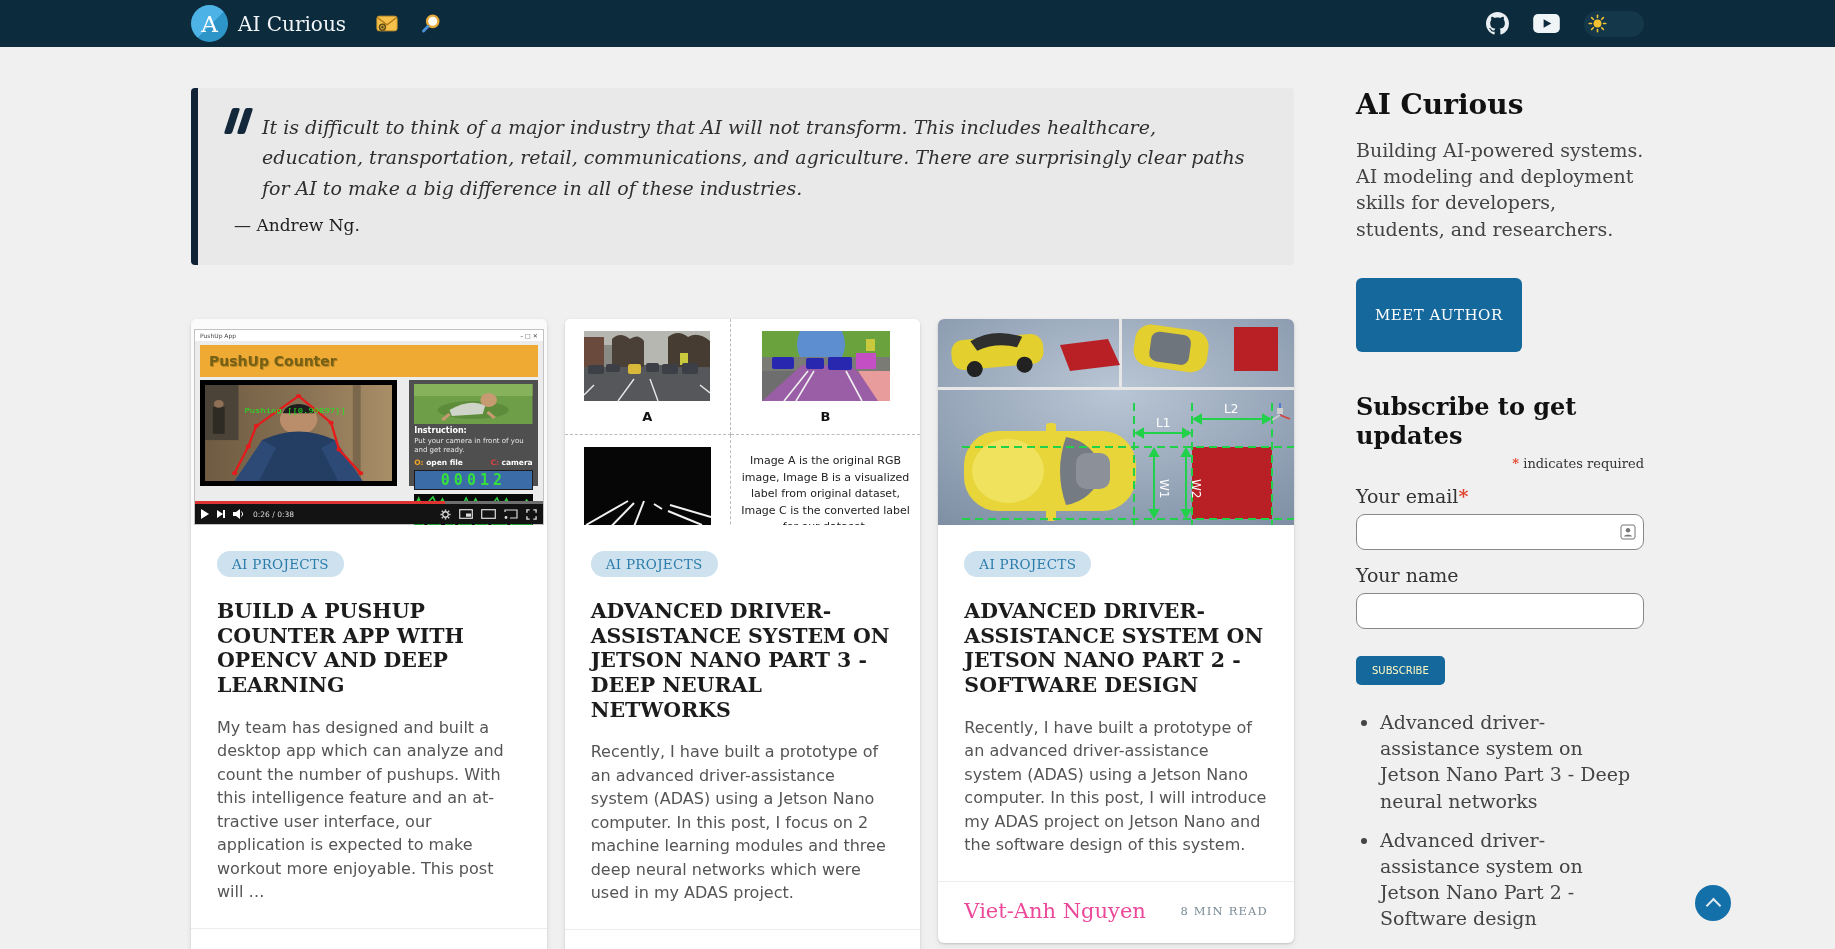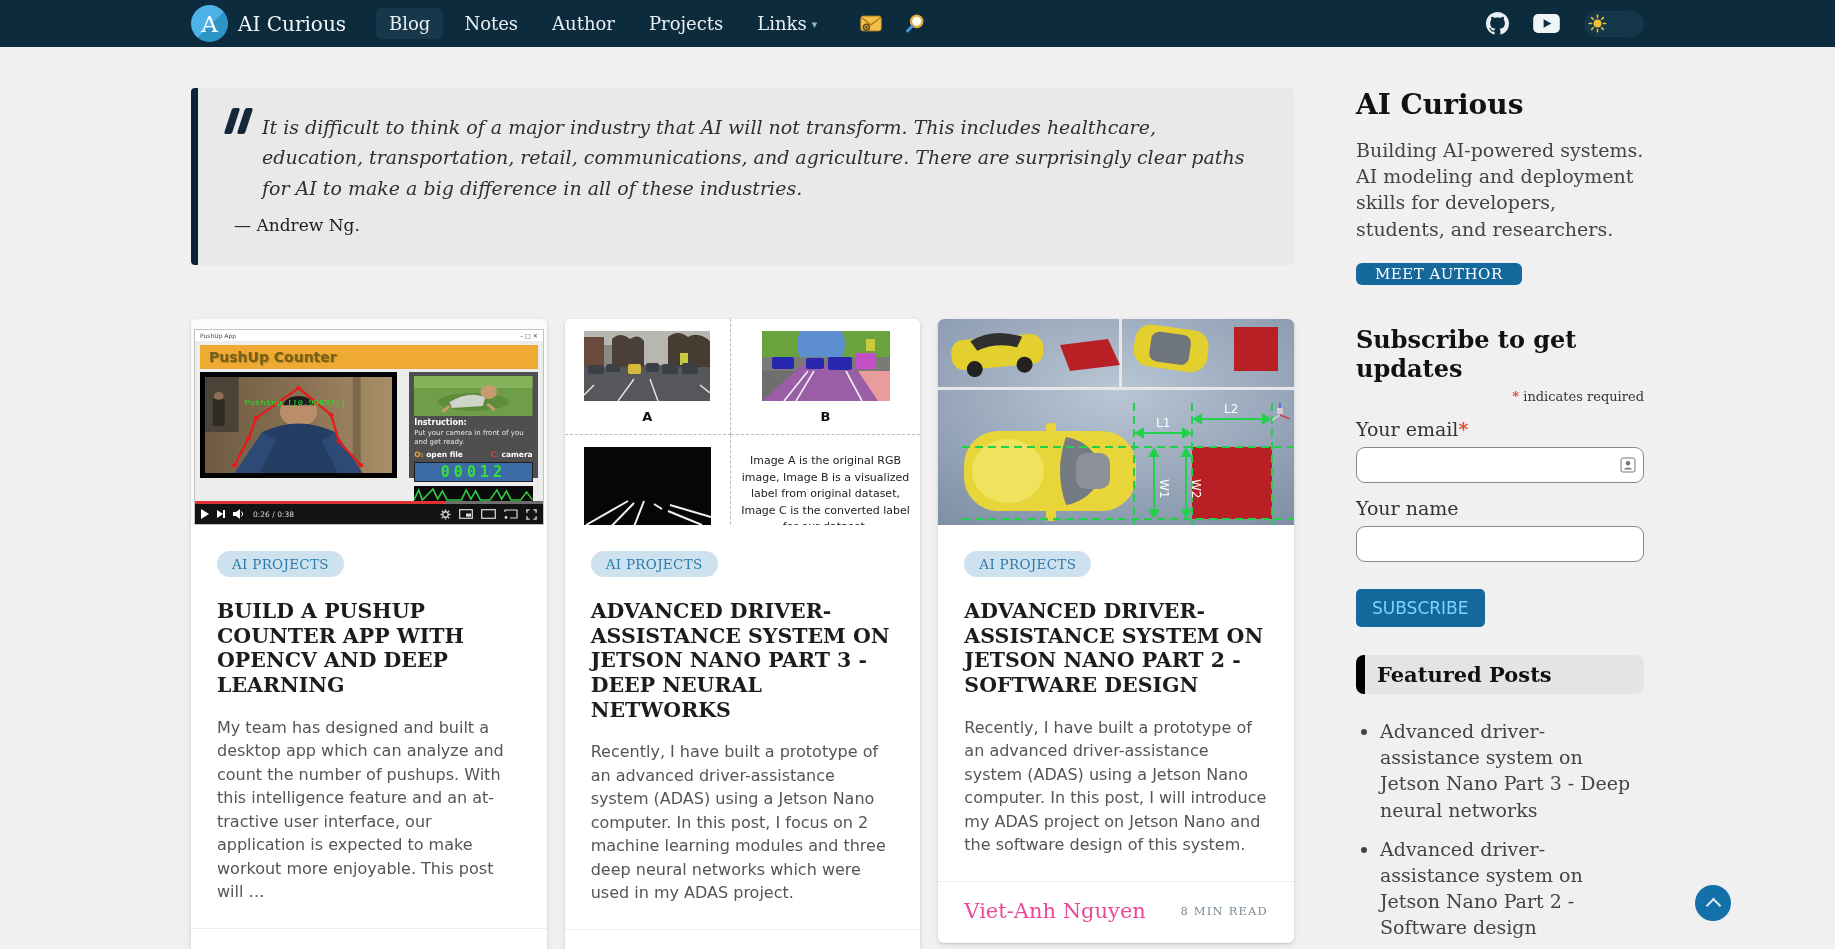--- a/index.html
+++ b/index.html
@@ -57,21 +57,21 @@
   .author { font-size: 21px; color: #ec4899; }
   .read-time { font-size: 11.5px; letter-spacing: 1.2px; color: #7a8a94; }
 
   
   .img1 { background: #fbfbfb; }
   .win { position: absolute; left: 3px; right: 3px; top: 10px; bottom: 0;
     background: #ececec; border: 1px solid #c2c2c2; }
   .win-bar { height: 11px; background: #fff; display: flex; align-items: center;
     justify-content: space-between; padding: 0 5px; font-family: "DejaVu Sans", sans-serif;
     font-size: 6px; color: #444; }
-  .banner { height: 24px; margin: 4px 5px 3px; background: #efaa33; color: #756016;
+  .banner { height: 32px; margin: 4px 5px 3px; background: #efaa33; color: #756016;
     font-weight: bold; font-size: 14px; font-family: "DejaVu Sans", sans-serif;
     display: flex; align-items: center; padding-left: 9px;
     text-shadow: 1px 1px 0 rgba(90,70,10,.35); }
   .win-main { display: flex; margin: 0 5px; height: 106px; gap: 12px; }
   .cam { flex: 1.58; background: #000; padding: 5px; position: relative; }
   .cam svg { width: 100%; height: 100%; display: block; }
   .panel { flex: 1; background: #4f4f4f; padding: 4px 5px; display: flex; flex-direction: column; gap: 2px; }
   .panel .photo { height: 40px; }
   .panel .photo svg { width: 100%; height: 100%; display: block; }
   .ins-t { font-family: "DejaVu Sans", sans-serif; font-weight: bold; font-size: 8px; color: #fff; }
@@ -112,33 +112,33 @@
   .g-label { margin-top: 8px; font-family: "DejaVu Sans", sans-serif; font-weight: bold; font-size: 13px; color: #111; }
   .cap { font-family: "DejaVu Sans", sans-serif; font-size: 11px; color: #222; line-height: 1.5;
     text-align: center; padding: 18px 8px 0; }
 
   
   .img3 svg { display: block; width: 356px; height: 206px; }
 
   
   .sb-title { font-size: 28px; font-weight: bold; color: #111; margin-bottom: 16px; }
   .sb-desc { font-size: 19px; line-height: 1.38; color: #444; }
-  .btn-blue { display: inline-block; margin-top: 21px; background: #15689c; color: #fff;
-    border: none; border-radius: 6px; padding: 2px 19px; font-family: "DejaVu Serif", serif;
+  .btn-blue { display: inline-block; margin-top: 36px; background: #15689c; color: #fff;
+    border: none; border-radius: 6px; padding: 28px 19px; font-family: "DejaVu Serif", serif;
     font-size: 15px; letter-spacing: .5px; cursor: pointer; }
   .sub-head { margin-top: 40px; font-size: 24px; font-weight: bold; color: #111; }
   .req-note { text-align: right; font-size: 13px; color: #333; margin-top: 6px; }
   .star { color: #e0442c; font-weight: bold; }
   .field-label { font-size: 19px; color: #333; margin-top: 14px; margin-bottom: 7px; }
   .input-wrap { position: relative; }
   .tf { width: 100%; height: 36px; border: 1px solid #888; border-radius: 9px; background: #fff;
     padding: 0 30px 0 10px; font-family: "DejaVu Sans", sans-serif; font-size: 14px; }
   .autofill-ic { position: absolute; right: 8px; top: 10px; width: 16px; height: 16px; }
-  .btn-subscribe { margin-top: 27px; background: #15689c; color: #7dd3fc; border: none; border-radius: 5px;
-    padding: 9px 16px; font-family: "DejaVu Sans", sans-serif; font-size: 17px; cursor: pointer; }
+  .btn-subscribe { margin-top: 27px; background: #15689c; color: #fef9c3; border: none; border-radius: 5px;
+    padding: 9px 16px; font-family: "DejaVu Sans", sans-serif; font-size: 10px; cursor: pointer; }
   .featured-head { margin-top: 28px; background: #e4e4e4; border-radius: 8px; position: relative;
     padding: 7px 14px 7px 21px; font-size: 21px; font-weight: bold; color: #111; }
   .featured-bar { position: absolute; left: 0; top: 0; bottom: 0; width: 9px; background: #000;
     border-radius: 8px 0 0 8px; }
   .featured-list { margin-top: 24px; padding-left: 24px; }
   .featured-list li { font-size: 19px; line-height: 1.38; color: #444; margin-bottom: 13px; cursor: pointer; }
 
   
   .scroll-top { position: fixed; right: 104px; bottom: 28px; width: 36px; height: 36px;
     border-radius: 50%; background: #1470a8; border: none; cursor: pointer; }
@@ -148,27 +148,20 @@
 </head>
 <body>
 
 <header class="navbar">
   <div class="nav-inner">
     <div class="logo">
       <span>A</span>
     </div>
     <div class="brand">AI Curious</div>
 
-    <nav class="nav-links">
-      <a class="nav-item active">Blog</a>
-      <a class="nav-item">Notes</a>
-      <a class="nav-item">Author</a>
-      <a class="nav-item">Projects</a>
-      <a class="nav-item"><span>Links</span><span class="caret">▾</span></a>
-    </nav>
 
     <div class="nav-emoji">
       <button class="icon-btn" title="">
         <svg width="22" height="17" viewBox="0 0 24 18">
           <rect x="1" y="1" width="22" height="16" rx="2.5" fill="#f6c14b" stroke="#d89c2a"></rect>
           <path d="M1.5 2.5l10.5 8 10.5-8" fill="none" stroke="#b07a1a" stroke-width="1.6"></path>
           <circle cx="7" cy="13" r="4" fill="#5b4a13"></circle>
           <circle cx="7" cy="13" r="2" fill="none" stroke="#f6c14b" stroke-width="1"></circle>
         </svg>
       </button>
@@ -550,24 +543,20 @@
       </span>
     </div>
 
     <div class="field-label">Your name</div>
     <div class="input-wrap">
       <input class="tf" type="text" value="" style="">
     </div>
 
     <button class="btn-subscribe">SUBSCRIBE</button>
 
-    <div class="featured-head">
-      <span class="featured-bar"></span>
-      <span>Featured Posts</span>
-    </div>
     <ul class="featured-list">
       <li>Advanced driver-assistance sys­tem on Jetson Nano Part 3 - Deep neural networks</li>
       <li>Advanced driver-assistance sys­tem on Jetson Nano Part 2 - Software design</li>
 
     </ul>
   </aside>
 </main>
 
 <button class="scroll-top">
   <span class="chev"></span>

